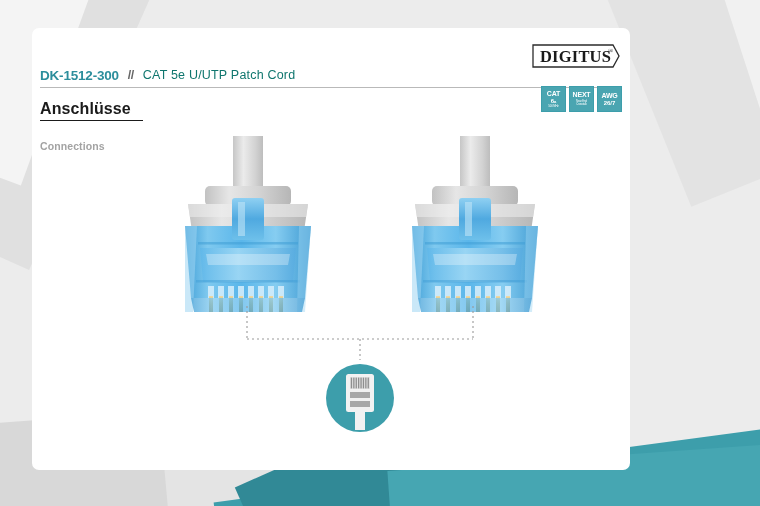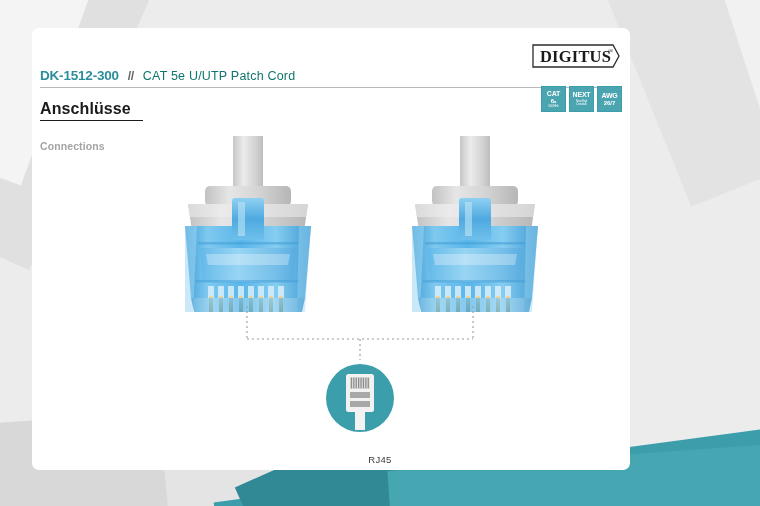--- a/index.html
+++ b/index.html
@@ -88,21 +88,21 @@
   #card {
     position:absolute; left:32px; top:28px;
     width:598px; height:442px;
     background:#ffffff;
     border-radius:7px;
   }
 
   
   .hdr-row {
     position:absolute; left:8px; top:40px; right:10px;
-    display:flex; align-items:center; gap:9px;
+    display:flex; align-items:flex-start; gap:9px;
     padding-bottom:4px;
     border-bottom:1px solid #b9b9b9;
   }
   .part-no {
     font-size:13.5px; font-weight:bold; letter-spacing:-0.2px;
     color:#2c8e9c;
   }
   .slashes {
     font-size:12.5px; font-weight:bold; color:#666;
     letter-spacing:-0.5px;
@@ -387,17 +387,16 @@
             <rect x="5.2" y="-20.4" width="1.3" height="10.8"></rect>
             <rect x="7.6" y="-20.4" width="1.3" height="10.8"></rect>
           </g>
 
           <rect x="-10" y="-6" width="20" height="6" fill="#a8a8a8"></rect>
           <rect x="-10" y="3" width="20" height="6" fill="#a8a8a8"></rect>
 
           <rect x="-5" y="14" width="10" height="18" fill="#f2f2f2"></rect>
         </g>
       </svg>
-      <div class="rj-label">RJ45</div>
     </div>
 
   </div>
 </div>
 
 </body></html>

